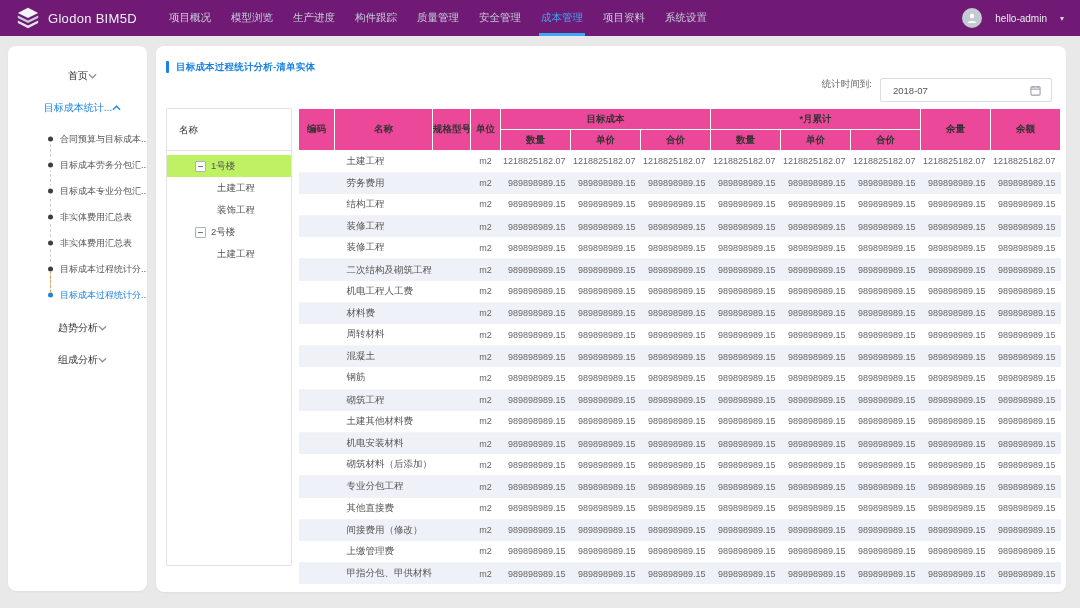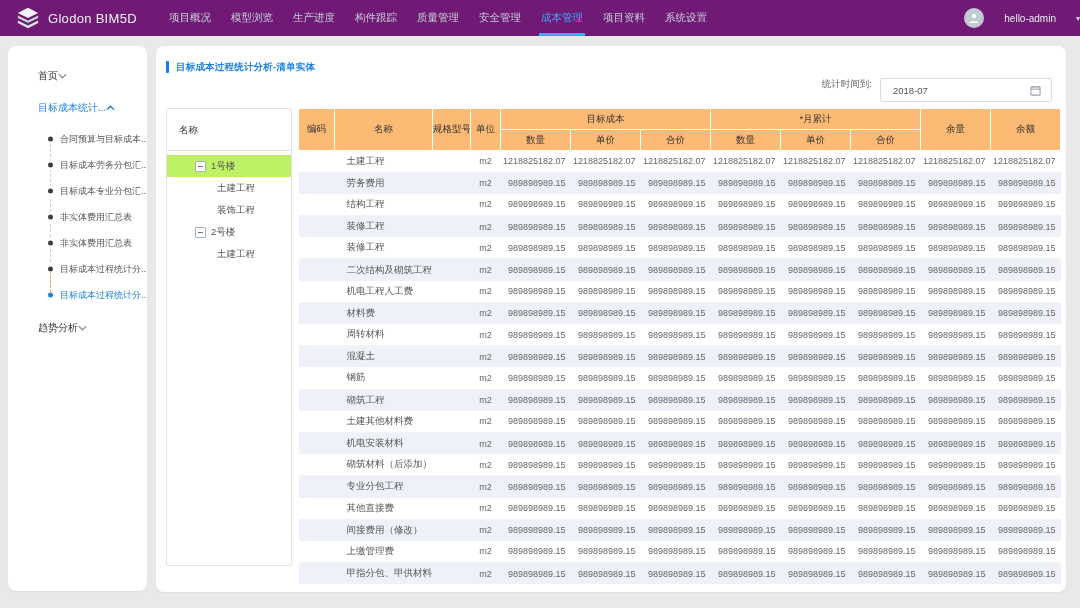--- a/index.html
+++ b/index.html
@@ -7,31 +7,31 @@
   body{background:#e9e9e9;font-family:"Liberation Sans","DejaVu Sans",sans-serif;color:#555;font-size:10px}
 
   
   .topnav{height:36px;background:#701a75;display:flex;align-items:center;color:#fff}
   .logo{display:flex;align-items:center;gap:8px;padding:0 22px 0 16px;flex:0 0 auto}
   .logo-text{font-size:13px;color:#eef1f5;letter-spacing:.3px}
   .nav-items{display:flex;height:100%}
   .nav-item{padding:0 10px;display:flex;align-items:center;height:100%;font-size:10.5px;color:#c6cdd8;cursor:pointer;position:relative;white-space:nowrap}
   .nav-item.active{color:#3da8f5}
   .nav-item.active::after{content:"";position:absolute;left:8px;right:8px;bottom:0;height:3px;background:#3da8f5}
-  .user{margin-left:auto;display:flex;align-items:center;gap:20px;font-size:10px;color:#e8ebef}
+  .user{margin-left:auto;display:flex;align-items:center;gap:13px;padding-right:16px;font-size:10px;color:#e8ebef}
   .avatar{width:20px;height:20px;border-radius:50%;background:#c3cad2;display:flex;align-items:center;justify-content:center}
   .caret{font-size:8px;color:#cfd5dd}
 
   
   .layout{display:flex;gap:9px;padding:10px 14px 0 8px;align-items:flex-start}
   .card{background:#fff;border-radius:8px;box-shadow:0 1px 2px rgba(0,0,0,.05)}
 
   
   .sidebar{width:139px;height:545px;padding-top:14px;overflow:hidden}
-  .side-section{height:32px;display:flex;align-items:center;justify-content:flex-start;padding:0 20px 0 30px;font-size:10px;color:#333;cursor:pointer}
+  .side-section{height:32px;display:flex;align-items:center;justify-content:center;padding:0 20px 0 30px;font-size:10px;color:#333;cursor:pointer}
   .side-section.expanded{color:#1a82e2}
   .chev{width:9px;height:6px;fill:none;stroke:#8a93a0;stroke-width:1.4}
   .side-section.expanded .chev{stroke:#1a82e2}
   .sub-list{position:relative;padding:2px 0 4px 0}
   .sub-list::before{content:"";position:absolute;left:42px;top:15px;bottom:15px;border-left:1px dashed #cccccc}
   .sub-item{position:relative;padding:7px 6px 7px 52px;font-size:9px;line-height:12px;color:#555;cursor:pointer;white-space:nowrap}
   .sub-item .dot{position:absolute;left:40px;top:50%;transform:translateY(-50%);width:5px;height:5px;border-radius:50%;background:#3b3f45;box-shadow:0 0 0 3px #fff}
   .sub-item.active{color:#1a82e2}
   .sub-item.active .dot{background:#1a82e2}
   .sub-item.active::after{content:"";position:absolute;left:42px;top:-11px;height:22px;border-left:1px dashed #f3a25a}
@@ -56,21 +56,21 @@
   .tree-node.lvl0{padding-left:8px}
   .tree-node.lvl1{padding-left:28px}
   .tree-node.lvl2{padding-left:50px}
   .tree-node.selected{background:#bef264}
   .minus-box{width:11px;height:11px;border:1px solid #a9b3c0;background:#fff;border-radius:1px;position:relative;margin-right:5px;flex:0 0 auto}
   .minus-box::after{content:"";position:absolute;left:2px;right:2px;top:4px;height:1px;background:#6b7685}
 
   
   .table-wrap{width:762px}
   table{border-collapse:collapse;table-layout:fixed;width:762px}
-  thead th{background:#fdba74;color:#333;font-weight:normal;font-size:9.5px;height:21px;border:1px solid rgba(255,255,255,.9);text-align:center;white-space:nowrap;overflow:hidden}
+  thead th{background:#ec4899;color:#333;font-weight:bold;font-size:9.5px;height:21px;border:1px solid rgba(255,255,255,.9);text-align:center;white-space:nowrap;overflow:hidden}
   tbody td{height:21.7px;font-size:9px;color:#666;white-space:nowrap;overflow:hidden}
   tbody tr:nth-child(even){background:#eef1f7}
   tbody tr:nth-child(odd) td{border-bottom:1px solid #f4f4f4}
   td.c-name{text-align:left;padding-left:12px;color:#555;font-size:9.5px}
   td.c-unit{text-align:center}
   td.c-num{text-align:right;padding-right:5px}
 </style>
 </head>
 <body>
 
@@ -125,20 +125,26 @@
         <div class="sub-item"><span class="dot"></span><span>合同预算与目标成本...</span></div>
         <div class="sub-item"><span class="dot"></span><span>目标成本劳务分包汇...</span></div>
         <div class="sub-item"><span class="dot"></span><span>目标成本专业分包汇...</span></div>
         <div class="sub-item"><span class="dot"></span><span>非实体费用汇总表</span></div>
         <div class="sub-item"><span class="dot"></span><span>非实体费用汇总表</span></div>
         <div class="sub-item"><span class="dot"></span><span>目标成本过程统计分...</span></div>
         <div class="sub-item active"><span class="dot"></span><span>目标成本过程统计分...</span></div>
       </div>
       <div class="side-section">
         <span>趋势分析</span>
+        <svg viewBox="0 0 10 6" class="chev">
+          <polyline points="1,1 5,5 9,1"></polyline>
+        </svg>
+      </div>
+      <div class="side-section">
+        <span>组成分析</span>
         <svg viewBox="0 0 10 6" class="chev">
           <polyline points="1,1 5,5 9,1"></polyline>
         </svg>
       </div>
     </aside>
 
   <main class="card main">
     <div class="title-row">
       <span class="title-bar"></span>
       <span class="page-title">目标成本过程统计分析-清单实体</span>

